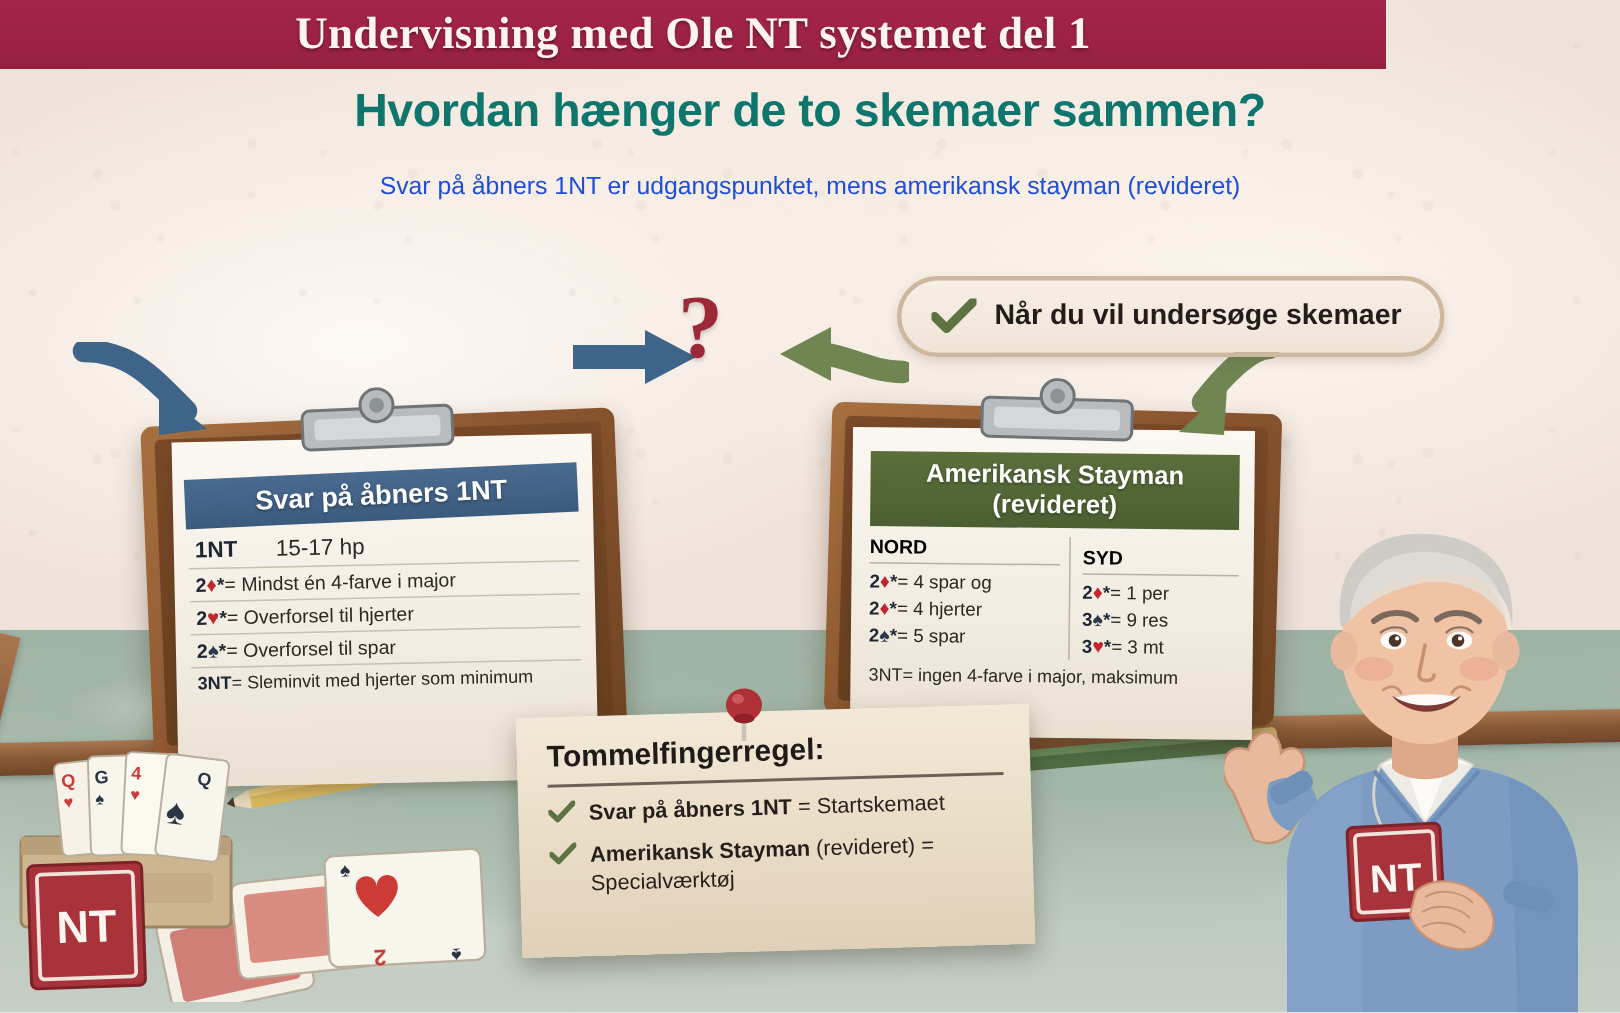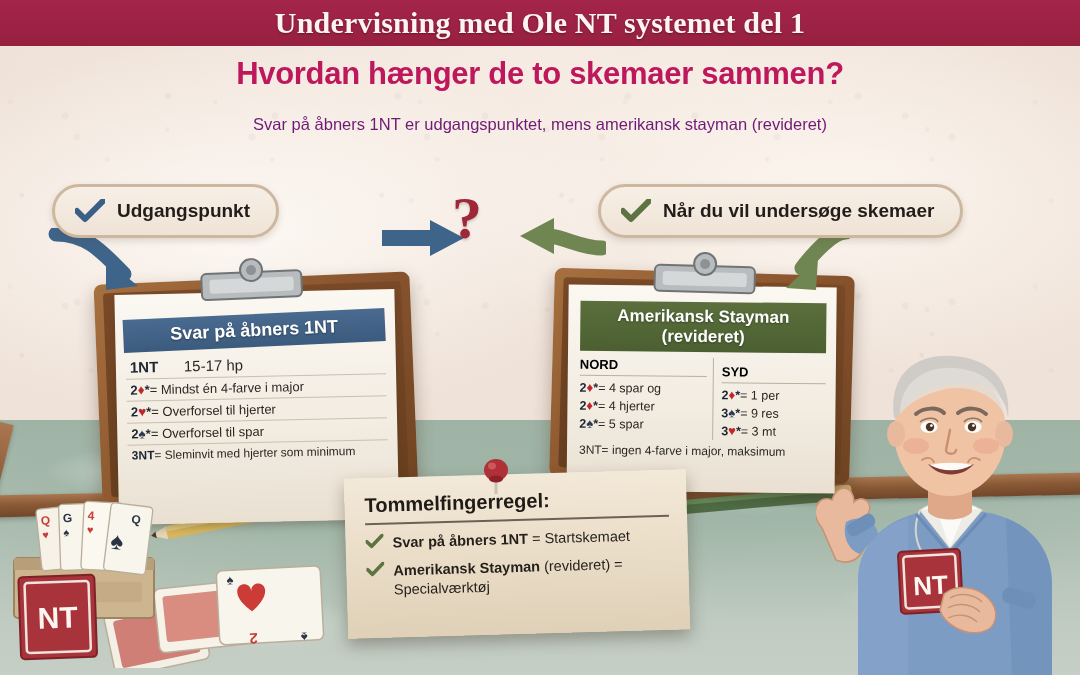--- a/index.html
+++ b/index.html
@@ -62,44 +62,44 @@
   .rail {
     position: absolute;
     background: linear-gradient(#a9764f, #8a5a36 45%, #70462a);
     box-shadow: 0 2px 5px rgba(0,0,0,.25);
   }
   .rail-h { left: -20px; right: -20px; top: 484px; height: 22px; transform: rotate(-1.2deg); }
   .rail-l { left: -30px; top: 420px; width: 26px; height: 150px; transform: rotate(14deg); }
 
   
   .banner {
-    position: absolute; left: 0; top: 0; width: 1080px; height: 46px;
+    position: absolute; left: 0; top: 0; width: 924px; height: 46px;
     background: linear-gradient(#a4254a, #96203f);
     display: flex; align-items: center; justify-content: center;
     z-index: 30;
   }
   .banner h1 {
     font-family: "Liberation Serif", serif;
     font-size: 30px; font-weight: 700; color: #fdf4ef;
     letter-spacing: .2px; text-shadow: 0 1px 2px rgba(0,0,0,.35);
   }
 
   
   .headline {
     position: absolute; top: 56px; left: 0; width: 1080px;
     text-align: center;
-    font-size: 31px; font-weight: 700; color: #be185d;
+    font-size: 31px; font-weight: 700; color: #0f766e;
     font-family: "Liberation Sans", sans-serif;
     letter-spacing: -.3px;
     z-index: 20;
   }
   .lead {
     position: absolute; top: 112px; left: 50%; transform: translateX(-50%);
     width: 780px; text-align: center;
-    font-size: 16.5px; line-height: 25px; color: #701a75;
+    font-size: 16.5px; line-height: 25px; color: #1d4ed8;
     z-index: 20;
   }
   .lead div + div { margin-top: 2px; }
 
   
   .pill {
     position: absolute; z-index: 22;
     display: flex; align-items: center; gap: 12px;
     height: 54px; padding: 0 26px 0 20px;
     background: linear-gradient(#f7efe6, #efe3d6);
@@ -200,26 +200,20 @@
 
   <div class="banner">
     <h1>Undervisning med Ole NT systemet del 1</h1>
   </div>
 
   <div class="headline">Hvordan hænger de to skemaer sammen?</div>
   <div class="lead">
     <div>Svar på åbners 1NT er udgangspunktet, mens amerikansk stayman (revideret)</div>
   </div>
 
-  <div class="pill pill-left">
-    <svg class="check" viewBox="0 0 30 24">
-      <path d="M2 12 L10 20 L28 2" fill="none" stroke="#3a5f86" stroke-width="6" stroke-linecap="round" stroke-linejoin="round"></path>
-    </svg>
-    <span class="txt">Udgangspunkt</span>
-  </div>
 
   <div class="pill pill-right">
     <svg class="check" viewBox="0 0 30 24">
       <path d="M2 12 L10 20 L28 2" fill="none" stroke="#5d7341" stroke-width="6" stroke-linecap="round" stroke-linejoin="round"></path>
     </svg>
     <span class="txt">Når du vil undersøge skemaer</span>
   </div>
 
   <svg class="arrow" style="left:46px; top:228px; width:190px; height:66px;" viewBox="0 0 190 66">
     <path d="M10 6 C 42 6, 58 26, 78 46" fill="none" stroke="#3f6489" stroke-width="15" stroke-linecap="round"></path>

